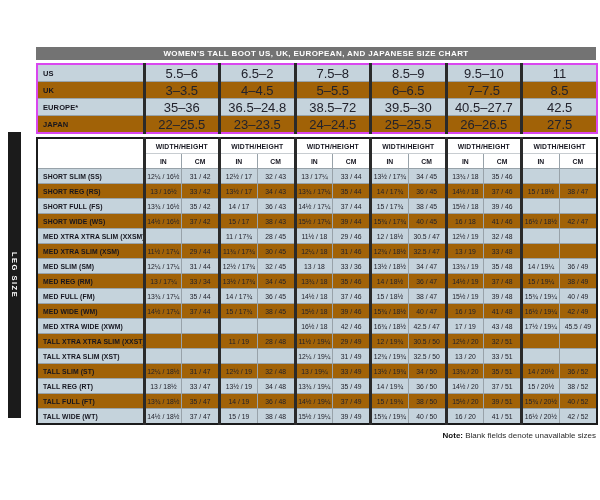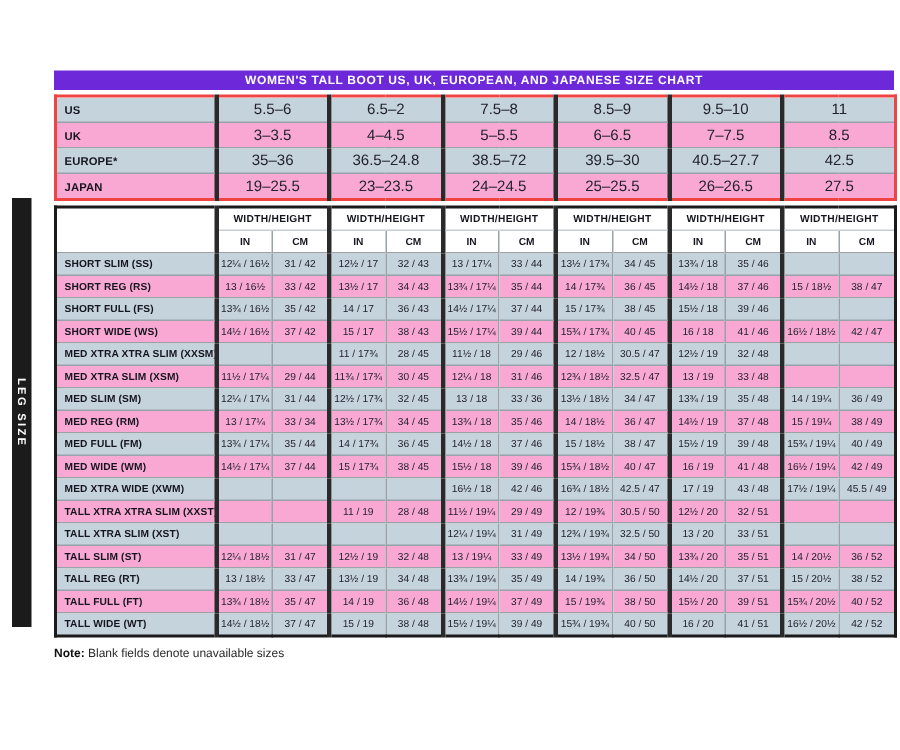--- a/index.html
+++ b/index.html
@@ -17,58 +17,58 @@
     display:flex;align-items:center;justify-content:center;
   }
   .legbar span{
     writing-mode:vertical-rl;
     font-size:7.5px;font-weight:bold;letter-spacing:1.5px;white-space:nowrap;
   }
 
   .chart{position:absolute;left:36px;top:47px;width:560px;}
 
   .titlebar{
-    background:#6d28d9;color:#ffffff;height:13px;line-height:13px;
+    background:#737373;color:#ffffff;height:13px;line-height:13px;
     text-align:center;font-size:8px;font-weight:bold;letter-spacing:.4px;
   }
 
   table{border-collapse:collapse;table-layout:fixed;width:560px;}
-  .top-table{margin-top:3px;border:2px solid #ef4444;}
+  .top-table{margin-top:3px;border:2px solid #d946ef;}
   .main-table{margin-top:3px;border:2px solid #1b1b1b;}
 
   col.c-label{width:107px;}
   col.c-sub{width:37.75px;}
 
   td,th{padding:0;margin:0;overflow:hidden;white-space:nowrap;}
 
-  .top-table td{height:16px;font-size:10px;border-top:1px solid #98a2a9;}
+  .top-table td{height:16px;font-size:13px;border-top:1px solid #98a2a9;}
   .top-table tr:first-child td{border-top:none;}
   .main-table td,.main-table th{height:14px;font-size:6.8px;}
 
   .rowlabel{
     text-align:left;padding-left:5px;font-weight:bold;color:#15151f;
     font-size:7px;letter-spacing:.1px;
   }
   .top-table .rowlabel{font-size:7.5px;}
   .val{text-align:center;color:#22222c;}
 
   .band{background:#c5d3dc;}
-  .plain{background:#f9a8d4;}
+  .plain{background:#a16207;}
 
   .group-start{border-left:3px solid #2a2a2a;}
   .cm-cell{border-left:1px solid #98a2a9;}
 
   .main-table thead th{background:#fff;font-weight:bold;color:#15151f;text-align:center;}
   .wh-cell{font-size:7px;letter-spacing:.2px;height:13px;}
   .incm-cell{font-size:7px;font-weight:bold;height:12px;border-top:1px solid #c8cdd1;}
   .main-table tbody td{border-top:1px solid #98a2a9;}
 
   .corner{background:#fff;}
 
-  .notes{margin-top:6px;font-size:8px;color:#2a2a2a;line-height:10px;}
+  .notes{margin-top:6px;font-size:8px;color:#2a2a2a;line-height:10px;text-align:right;}
   .notes b{color:#111;}
 </style>
 </head>
 <body>
 
 <div class="page">
 
   <div class="legbar">
     <span>LEG SIZE</span>
   </div>
@@ -116,21 +116,21 @@
             <td class="rowlabel">EUROPE*</td>
             <td class="val group-start" colspan="2">35–36</td>
             <td class="val group-start" colspan="2">36.5–24.8</td>
             <td class="val group-start" colspan="2">38.5–72</td>
             <td class="val group-start" colspan="2">39.5–30</td>
             <td class="val group-start" colspan="2">40.5–27.7</td>
             <td class="val group-start" colspan="2">42.5</td>
           </tr>
           <tr class="plain">
             <td class="rowlabel">JAPAN</td>
-            <td class="val group-start" colspan="2">19–25.5</td>
+            <td class="val group-start" colspan="2">22–25.5</td>
             <td class="val group-start" colspan="2">23–23.5</td>
             <td class="val group-start" colspan="2">24–24.5</td>
             <td class="val group-start" colspan="2">25–25.5</td>
             <td class="val group-start" colspan="2">26–26.5</td>
             <td class="val group-start" colspan="2">27.5</td>
           </tr>
         </tbody>
     </table>
 
     <table class="main-table">

